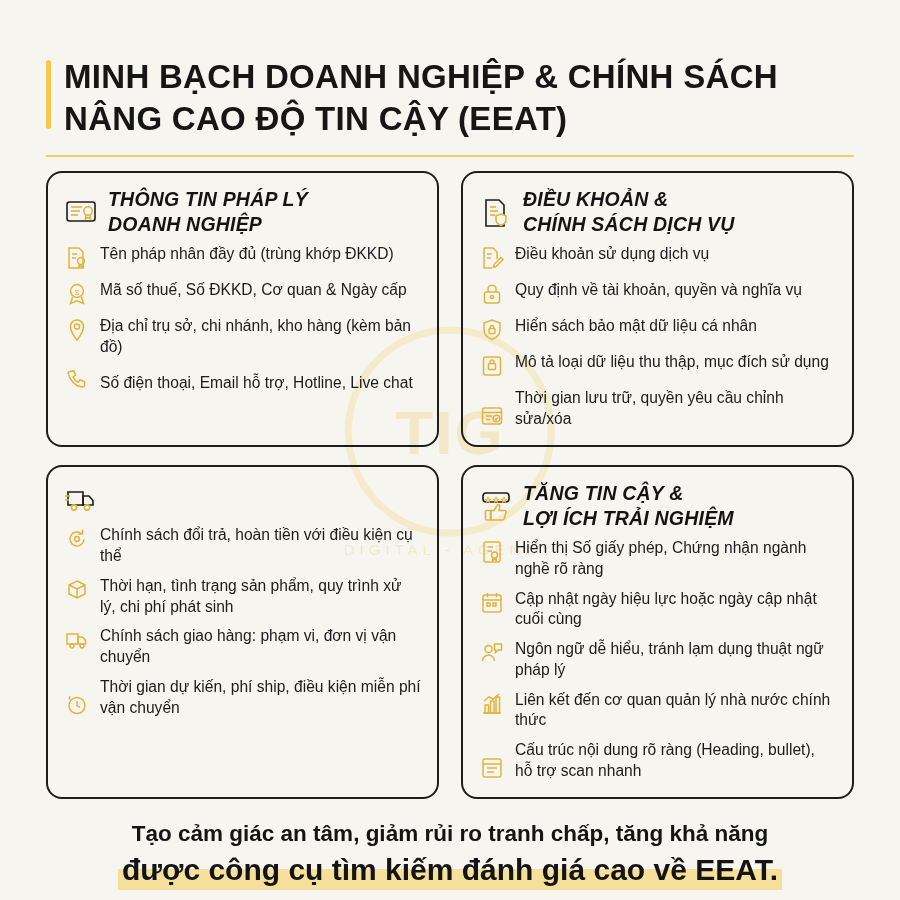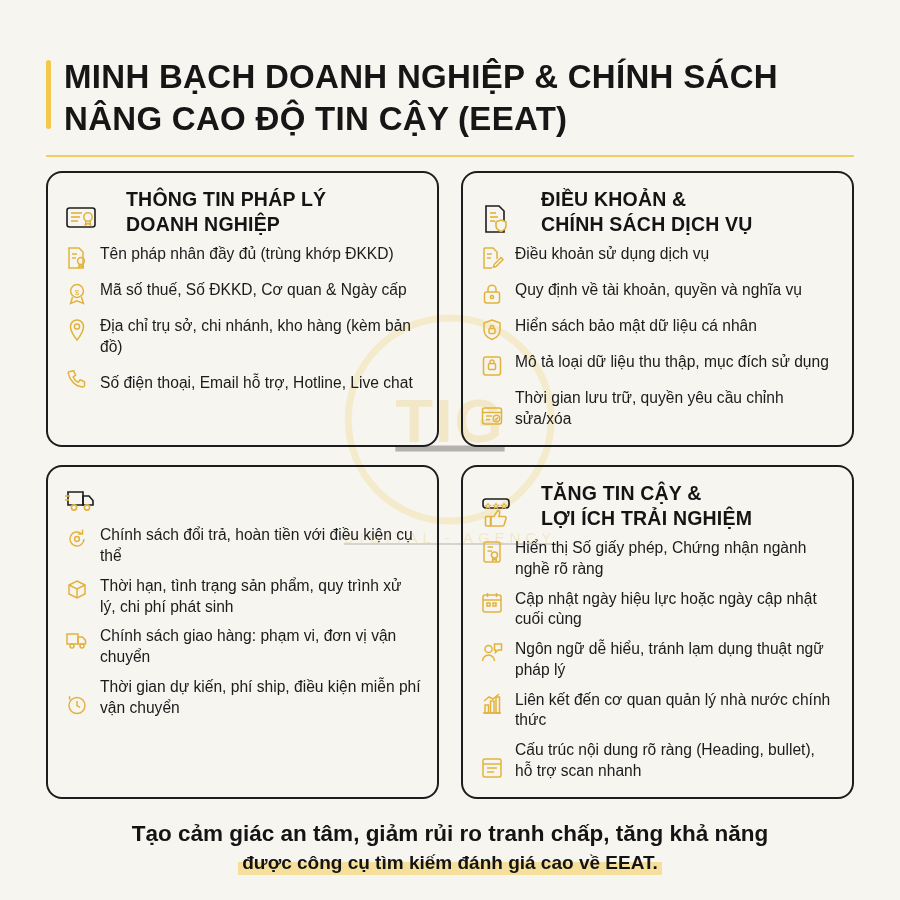--- a/index.html
+++ b/index.html
@@ -20,27 +20,26 @@
     height: 900px;
     box-sizing: border-box;
     padding: 34px 46px 0 46px;
     background: #f7f5f0;
   }
 
   
   .watermark {
     position: absolute;
     left: 50%;
-    top: 430px;
+    top: 442px;
     transform: translate(-50%, -50%);
     text-align: right;
     pointer-events: none;
     z-index: 0;
     opacity: .30;
-    text-decoration: underline;
   }
   .watermark .wm-ring {
     width: 210px;
     height: 210px;
     border: 7px solid #f0d27a;
     border-radius: 50%;
     margin: 0 auto;
     display: flex;
     align-items: center;
     justify-content: center;
@@ -105,23 +104,24 @@
   }
   .card {
     border: 2px solid #1d1d1d;
     border-radius: 16px;
     background: transparent;
     padding: 14px 16px 16px 16px;
     box-sizing: border-box;
   }
   .card-head {
     display: flex;
-    align-items: flex-end;
-    gap: 28px;
+    align-items: center;
+    gap: 10px;
     margin-bottom: 8px;
+    font-style: italic;
   }
   .card-head .head-icon {
     flex: 0 0 auto;
     width: 34px;
     height: 34px;
     margin-top: 2px;
   }
   .card-head h2 {
     margin: 0;
     font-size: 19.5px;
@@ -161,21 +161,21 @@
     text-align: center;
     margin-top: 20px;
   }
   .footer .f1 {
     font-size: 22.5px;
     font-weight: bold;
     color: #141414;
     line-height: 1.35;
   }
   .footer .f2 {
-    font-size: 19px;
+    font-size: 30px;
     font-weight: bold;
     color: #141414;
     line-height: 1.35;
     display: inline-block;
     background: linear-gradient(to top, rgba(244,206,85,.55) 52%, rgba(244,206,85,0) 52%);
     padding: 0 4px;
   }
 
   svg { display: block; }
 </style>

